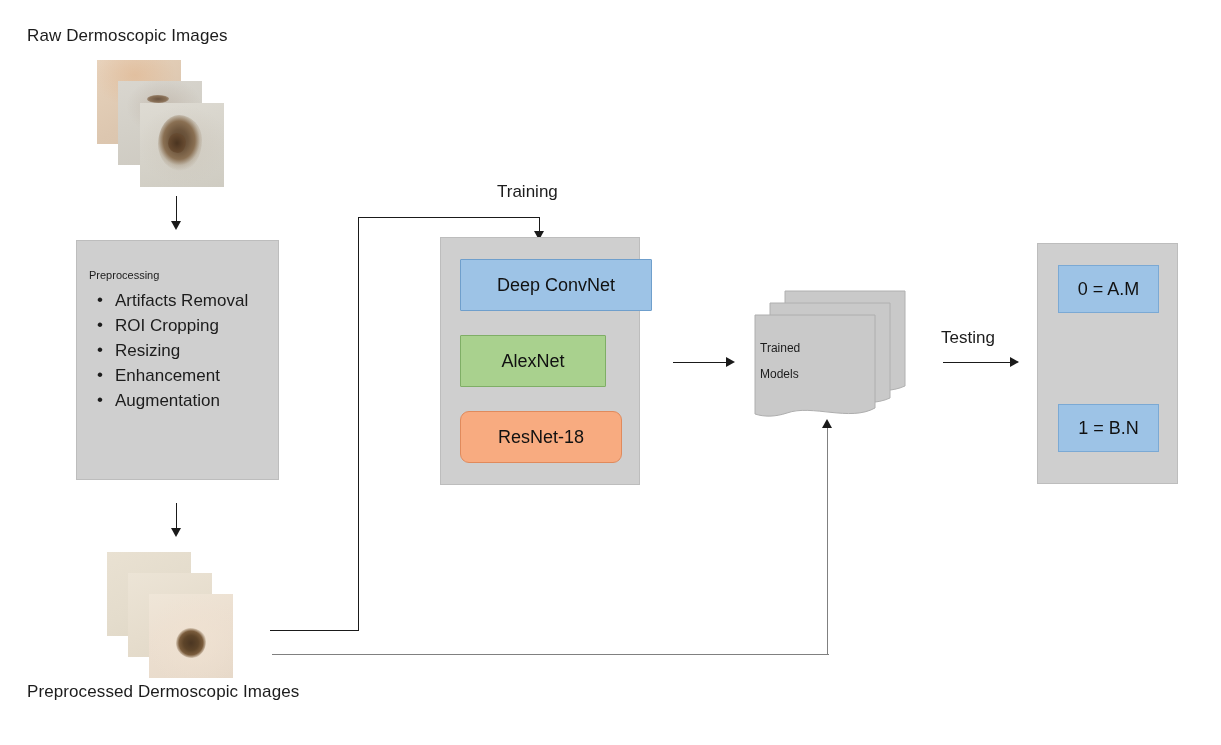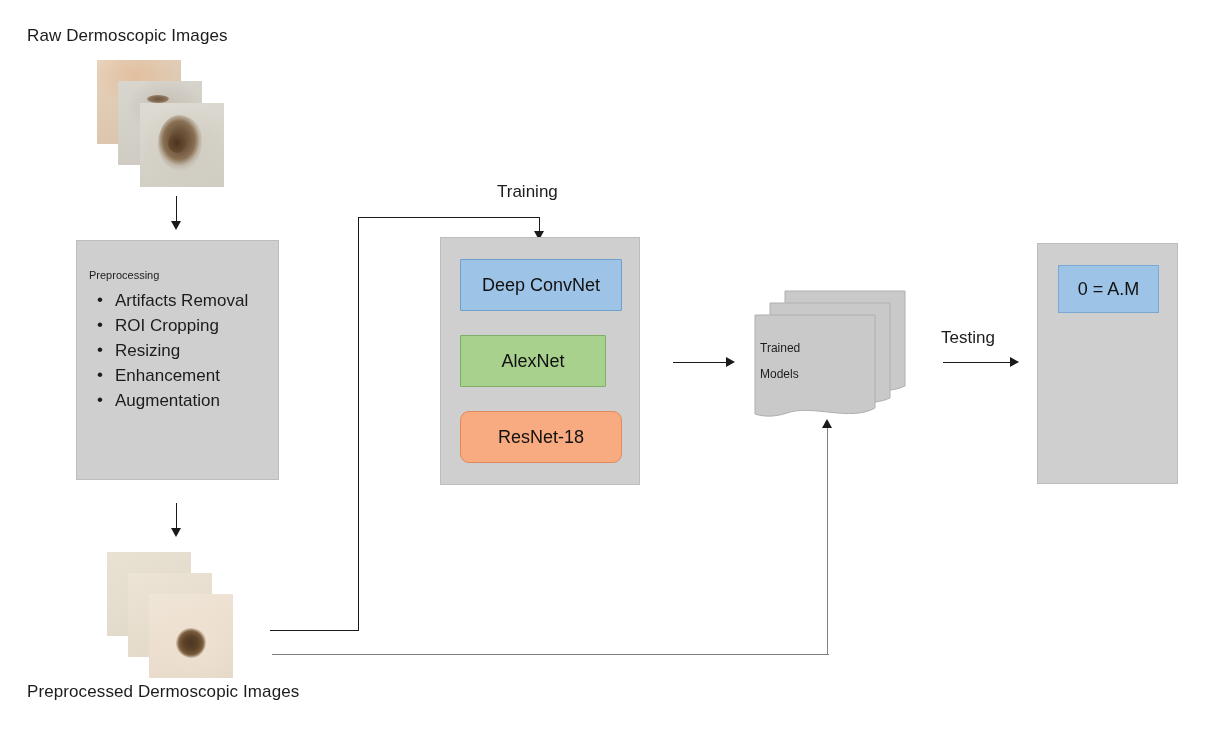--- a/index.html
+++ b/index.html
@@ -134,21 +134,21 @@
 <div class="hline" style="left:358px;top:217px;width:182px;"></div>
 <div class="vline" style="left:539px;top:217px;height:17px;"></div>
 <div class="arrow-d" style="left:534px;top:231px;"></div>
 <div class="abs conn-label" style="left:497px;top:182px;">Training</div>
 
 <div class="hline gray" style="left:272px;top:654px;width:557px;"></div>
 <div class="vline gray" style="left:827px;top:428px;height:227px;"></div>
 <div class="arrow-u" style="left:822px;top:419px;border-bottom-color:#1a1a1a;"></div>
 
 <div class="abs panel" style="left:440px;top:237px;width:200px;height:248px;">
-  <div class="chip blue" style="position:absolute;left:19px;top:21px;width:162px;height:52px;">Deep ConvNet</div>
+  <div class="chip blue" style="position:absolute;left:19px;top:21px;width:192px;height:52px;">Deep ConvNet</div>
   <div class="chip green" style="position:absolute;left:19px;top:97px;width:146px;height:52px;">AlexNet</div>
   <div class="chip orange" style="position:absolute;left:19px;top:173px;width:162px;height:52px;border-radius:9px;">ResNet-18</div>
 </div>
 
 <div class="hline" style="left:673px;top:362px;width:54px;"></div>
 <div class="arrow-r" style="left:726px;top:357px;"></div>
 
 <div class="abs" style="left:754px;top:290px;width:160px;height:135px;">
   <div class="doc" style="left:30px;top:0px;">
     <svg width="122" height="108" viewBox="0 0 122 108">
@@ -171,13 +171,14 @@
     <div>Models</div>
   </div>
 </div>
 
 <div class="abs conn-label" style="left:941px;top:328px;">Testing</div>
 <div class="hline" style="left:943px;top:362px;width:68px;"></div>
 <div class="arrow-r" style="left:1010px;top:357px;"></div>
 
 <div class="abs panel" style="left:1037px;top:243px;width:141px;height:241px;">
   <div class="out-chip" style="position:absolute;left:20px;top:21px;width:101px;height:48px;">0 = A.M</div>
+  <div class="out-chip" style="position:absolute;left:20px;top:160px;width:101px;height:48px;">1 = B.N</div>
 </div>
 
 </body></html>

